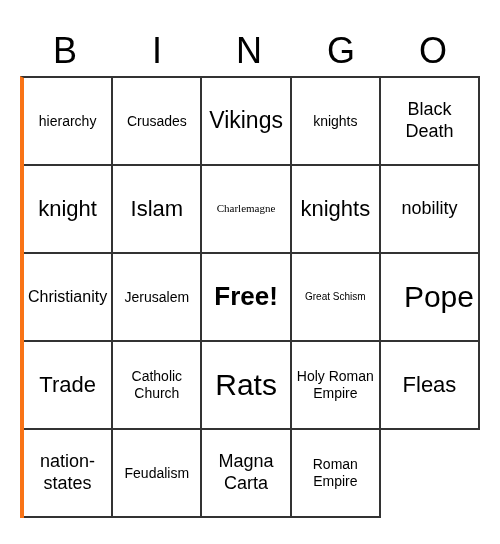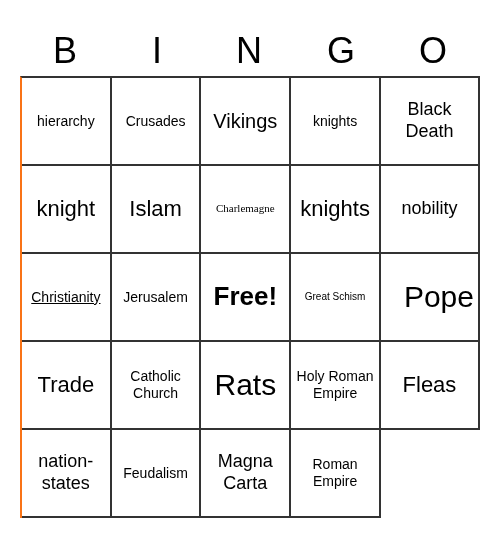--- a/index.html
+++ b/index.html
@@ -23,21 +23,21 @@
     }
     .bingo-header-cell {
       font-size: 36px;
       font-weight: normal;
       padding: 4px 0;
       letter-spacing: 2px;
     }
     .bingo-grid {
       display: grid;
       grid-template-columns: repeat(5, 1fr);
-      border-left: 2px solid #f97316;
+      border-left: 4px solid #f97316;
       border-top: 2px solid #333;
     }
     .bingo-cell {
       border-right: 2px solid #333;
       border-bottom: 2px solid #333;
       min-height: 88px;
       display: flex;
       align-items: center;
       justify-content: center;
       text-align: center;
@@ -63,21 +63,21 @@
       <div class="bingo-header-cell">O</div>
     </div>
   <div class="bingo-grid">
   <div class="bingo-cell">
         <span style="font-size: 14px;">hierarchy</span>
       </div>
       <div class="bingo-cell">
         <span style="font-size: 14px;">Crusades</span>
       </div>
       <div class="bingo-cell">
-        <span style="font-size: 20px;">Vikings</span>
+        <span style="font-size: 23px;">Vikings</span>
       </div>
       <div class="bingo-cell">
         <span style="font-size: 14px;">knights</span>
       </div>
       <div class="bingo-cell">
         <span style="font-size: 18px;">Black Death</span>
       </div>
       <div class="bingo-cell">
         <span style="font-size: 22px;">knight</span>
       </div>
@@ -87,21 +87,21 @@
       <div class="bingo-cell">
         <span style="font-size: 11px; font-family: Liberation Serif, serif;">Charlemagne</span>
       </div>
       <div class="bingo-cell">
         <span style="font-size: 22px;">knights</span>
       </div>
       <div class="bingo-cell">
         <span style="font-size: 18px; text-align: center;">nobility</span>
       </div>
       <div class="bingo-cell">
-        <span style="font-size: 14px; text-decoration: underline;">Christianity</span>
+        <span style="font-size: 16px;">Christianity</span>
       </div>
       <div class="bingo-cell">
         <span style="font-size: 14px;">Jerusalem</span>
       </div>
       <div class="bingo-cell">
         <span class="free-cell" style="font-weight: bold; font-size: 26px;">Free!</span>
       </div>
       <div class="bingo-cell">
         <span style="font-size: 10px;">Great Schism</span>
       </div>

